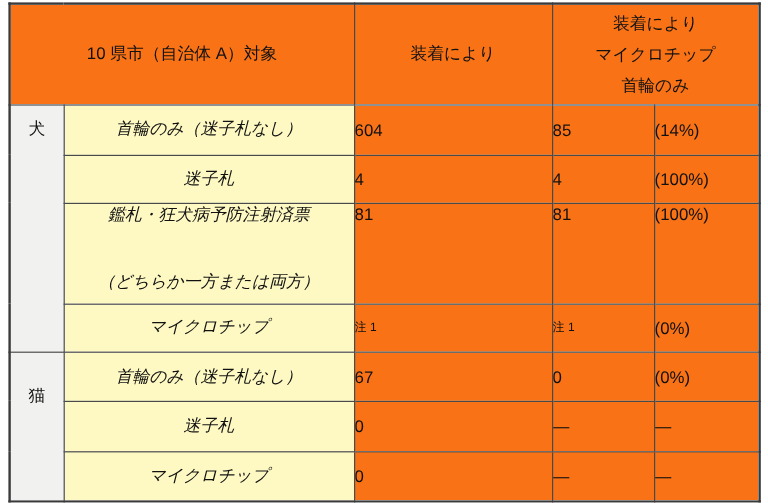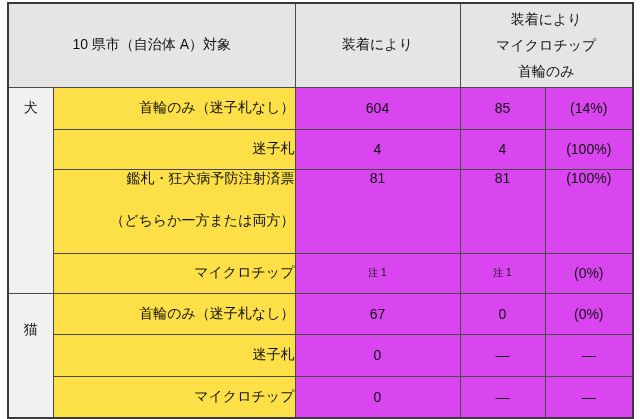--- a/index.html
+++ b/index.html
@@ -31,49 +31,49 @@
     border: 1px solid #4a4a4a;
     padding: 0;
     font-weight: normal;
     overflow: hidden;
   }
   
   .thick-right  { border-right: 2px solid #3a3a3a; }
   .thick-bottom { border-bottom: 2px solid #3a3a3a; }
   
   .lab {
-    background: #fde047;
-    text-align: right;
+    background: #fef9c3;
+    text-align: center;
     padding-left: 11px;
     padding-right: 4px;
+    font-style: italic;
   }
   .animal {
     background: #f1f1f0;
     text-align: center;
     vertical-align: top;
   }
   .animal.dog { padding-top: 11px; }
   .animal.cat { padding-top: 27px; }
   .hcell {
-    background: #e5e5e5;
+    background: #f97316;
     text-align: center;
     vertical-align: middle;
   }
   .num {
-    background: #d946ef;
-    text-align: center;
+    background: #f97316;
     vertical-align: middle;
   }
   .top-align {
     vertical-align: top;
     padding-top: 11px;
   }
   .note { font-size: 10px; }
   .hline { line-height: 26px; }
-  .label-line2 { margin-top: 24px; }
+  .label-line2 { margin-top: 38px; }
   
   .h-head { height: 84px; }
   .h-r1 { height: 42px; }
   .h-r2 { height: 40px; }
   .h-r3 { height: 84px; }
   .h-r4 { height: 40px; }
   .h-r5 { height: 41px; }
   .h-r6 { height: 42px; }
   .h-r7 { height: 42px; }
 </style>

